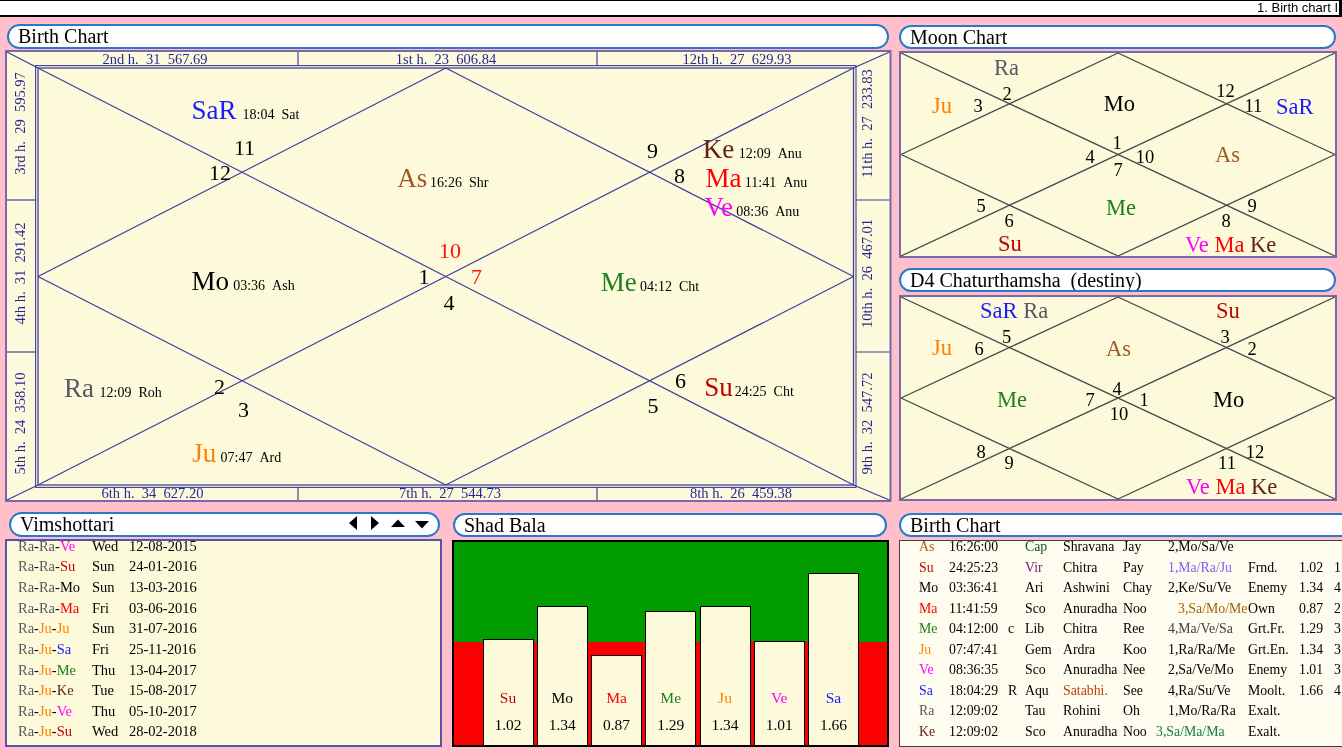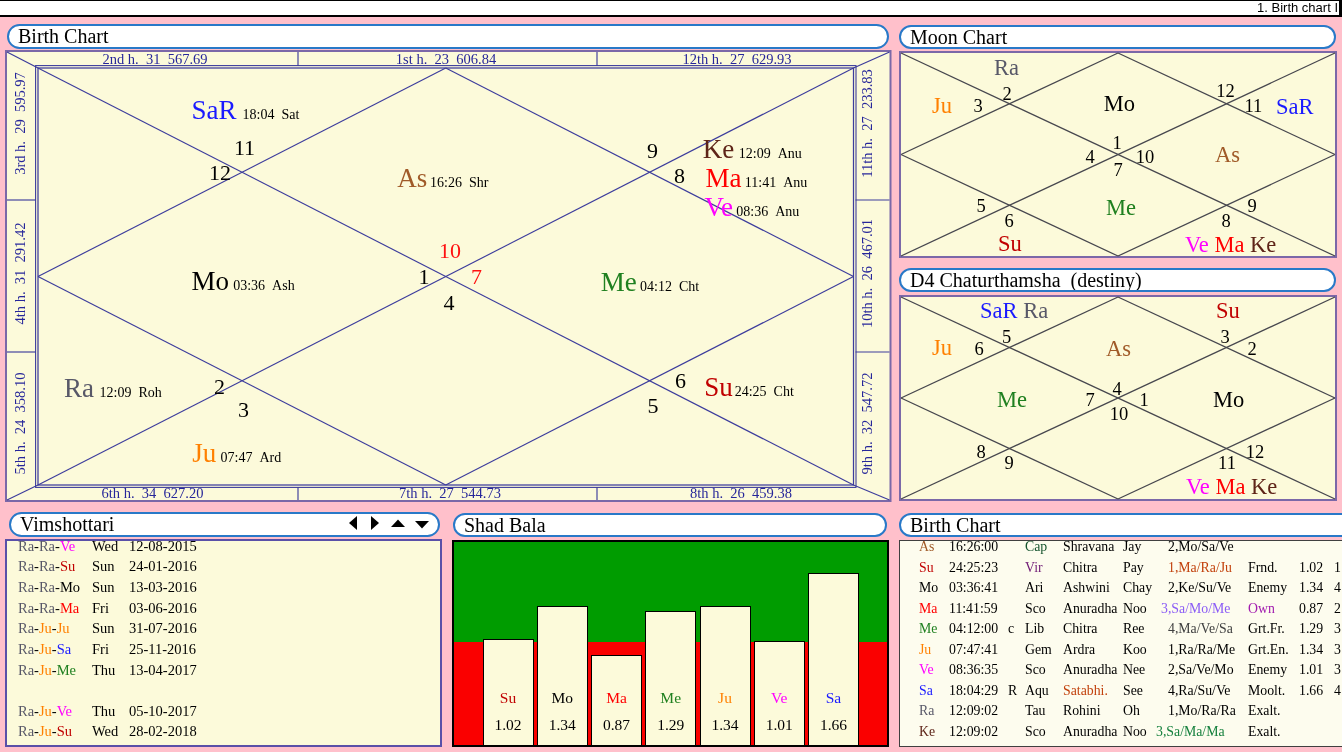--- a/index.html
+++ b/index.html
@@ -159,20 +159,21 @@
     <text x="328" y="174" font-size="18.5" fill="#000" text-anchor="middle">11</text>
   </svg>
 <div style="position:absolute;left:5px;top:539px;width:437px;height:208px;background:#FCFADA;border:2px solid #5A50A8;box-sizing:border-box;font-size:14.5px">
     <div style="position:absolute;left:11px;top:-4.4px;width:410px;height:19px;line-height:19px;white-space:nowrap"><span><span style="color:#585868">Ra</span>-<span style="color:#585868">Ra</span>-<span style="color:#FF00FF">Ve</span></span><span style="position:absolute;left:74px">Wed</span><span style="position:absolute;left:111px">12-08-2015</span></div>
     <div style="position:absolute;left:11px;top:16.2px;width:410px;height:19px;line-height:19px;white-space:nowrap"><span><span style="color:#585868">Ra</span>-<span style="color:#585868">Ra</span>-<span style="color:#C00000">Su</span></span><span style="position:absolute;left:74px">Sun</span><span style="position:absolute;left:111px">24-01-2016</span></div>
     <div style="position:absolute;left:11px;top:36.9px;width:410px;height:19px;line-height:19px;white-space:nowrap"><span><span style="color:#585868">Ra</span>-<span style="color:#585868">Ra</span>-<span style="color:#000000">Mo</span></span><span style="position:absolute;left:74px">Sun</span><span style="position:absolute;left:111px">13-03-2016</span></div>
     <div style="position:absolute;left:11px;top:57.5px;width:410px;height:19px;line-height:19px;white-space:nowrap"><span><span style="color:#585868">Ra</span>-<span style="color:#585868">Ra</span>-<span style="color:#FF0000">Ma</span></span><span style="position:absolute;left:74px">Fri</span><span style="position:absolute;left:111px">03-06-2016</span></div>
     <div style="position:absolute;left:11px;top:78.2px;width:410px;height:19px;line-height:19px;white-space:nowrap"><span><span style="color:#585868">Ra</span>-<span style="color:#FF8000">Ju</span>-<span style="color:#FF8000">Ju</span></span><span style="position:absolute;left:74px">Sun</span><span style="position:absolute;left:111px">31-07-2016</span></div>
     <div style="position:absolute;left:11px;top:98.8px;width:410px;height:19px;line-height:19px;white-space:nowrap"><span><span style="color:#585868">Ra</span>-<span style="color:#FF8000">Ju</span>-<span style="color:#1A1AFF">Sa</span></span><span style="position:absolute;left:74px">Fri</span><span style="position:absolute;left:111px">25-11-2016</span></div>
     <div style="position:absolute;left:11px;top:119.5px;width:410px;height:19px;line-height:19px;white-space:nowrap"><span><span style="color:#585868">Ra</span>-<span style="color:#FF8000">Ju</span>-<span style="color:#208020">Me</span></span><span style="position:absolute;left:74px">Thu</span><span style="position:absolute;left:111px">13-04-2017</span></div>
+    <div style="position:absolute;left:11px;top:140.1px;width:410px;height:19px;line-height:19px;white-space:nowrap"><span><span style="color:#585868">Ra</span>-<span style="color:#FF8000">Ju</span>-<span style="color:#5E2418">Ke</span></span><span style="position:absolute;left:74px">Tue</span><span style="position:absolute;left:111px">15-08-2017</span></div>
     <div style="position:absolute;left:11px;top:160.8px;width:410px;height:19px;line-height:19px;white-space:nowrap"><span><span style="color:#585868">Ra</span>-<span style="color:#FF8000">Ju</span>-<span style="color:#FF00FF">Ve</span></span><span style="position:absolute;left:74px">Thu</span><span style="position:absolute;left:111px">05-10-2017</span></div>
     <div style="position:absolute;left:11px;top:181.4px;width:410px;height:19px;line-height:19px;white-space:nowrap"><span><span style="color:#585868">Ra</span>-<span style="color:#FF8000">Ju</span>-<span style="color:#C00000">Su</span></span><span style="position:absolute;left:74px">Wed</span><span style="position:absolute;left:111px">28-02-2018</span></div>
   </div>
 <div style="position:absolute;left:452px;top:540px;width:437px;height:207px;background:#009C00;border:2px solid #000;box-sizing:border-box;overflow:hidden">
     <div style="position:absolute;left:0;top:99.5px;width:437px;height:207px;background:#FA0000"></div>
     <div style="position:absolute;left:28.5px;top:97.4px;width:51px;height:116.6px;background:#FCFADA;border:1.5px solid #000;box-sizing:border-box;text-align:center">
       <div style="position:absolute;left:0;width:100%;top:48.6px;color:#C00000;font-size:15.5px">Su</div>
       <div style="position:absolute;left:0;width:100%;top:75.6px;color:#000;font-size:15.5px">1.02</div>
     </div>
     <div style="position:absolute;left:82.8px;top:64.0px;width:51px;height:150.0px;background:#FCFADA;border:1.5px solid #000;box-sizing:border-box;text-align:center">
@@ -208,21 +209,21 @@
       <span style="position:absolute;left:163px;color:#000">Shravana</span>
       <span style="position:absolute;left:223px;color:#000">Jay</span>
       <span style="position:absolute;left:268px;color:#000">2,Mo/Sa/Ve</span>
     </div>
     <div style="position:absolute;left:0;top:16.5px;width:443px;height:20px;line-height:20px;white-space:nowrap">
       <span style="position:absolute;left:19px;color:#C00000">Su</span>
       <span style="position:absolute;left:49px;color:#000">24:25:23</span>
       <span style="position:absolute;left:125px;color:#701a75">Vir</span>
       <span style="position:absolute;left:163px;color:#000">Chitra</span>
       <span style="position:absolute;left:223px;color:#000">Pay</span>
-      <span style="position:absolute;left:268px;color:#c2410c">1,Ma/Ra/Ju</span>
+      <span style="position:absolute;left:268px;color:#8b5cf6">1,Ma/Ra/Ju</span>
       <span style="position:absolute;left:348px;color:#000">Frnd.</span>
       <span style="position:absolute;left:399px;color:#000">1.02</span>
       <span style="position:absolute;left:434px;color:#000">1</span>
     </div>
     <div style="position:absolute;left:0;top:37.0px;width:443px;height:20px;line-height:20px;white-space:nowrap">
       <span style="position:absolute;left:19px;color:#000000">Mo</span>
       <span style="position:absolute;left:49px;color:#000">03:36:41</span>
       <span style="position:absolute;left:125px;color:#000">Ari</span>
       <span style="position:absolute;left:163px;color:#000">Ashwini</span>
       <span style="position:absolute;left:223px;color:#000">Chay</span>
@@ -230,22 +231,22 @@
       <span style="position:absolute;left:348px;color:#000">Enemy</span>
       <span style="position:absolute;left:399px;color:#000">1.34</span>
       <span style="position:absolute;left:434px;color:#000">4</span>
     </div>
     <div style="position:absolute;left:0;top:57.5px;width:443px;height:20px;line-height:20px;white-space:nowrap">
       <span style="position:absolute;left:19px;color:#FF0000">Ma</span>
       <span style="position:absolute;left:49px;color:#000">11:41:59</span>
       <span style="position:absolute;left:125px;color:#000">Sco</span>
       <span style="position:absolute;left:163px;color:#000">Anuradha</span>
       <span style="position:absolute;left:223px;color:#000">Noo</span>
-      <span style="position:absolute;left:261px;color:#8b5cf6">3,Sa/Mo/Me</span>
-      <span style="position:absolute;left:348px;color:#a21caf">Own</span>
+      <span style="position:absolute;left:278px;color:#a16207">3,Sa/Mo/Me</span>
+      <span style="position:absolute;left:348px;color:#000000">Own</span>
       <span style="position:absolute;left:399px;color:#000">0.87</span>
       <span style="position:absolute;left:434px;color:#000">2</span>
     </div>
     <div style="position:absolute;left:0;top:78.0px;width:443px;height:20px;line-height:20px;white-space:nowrap">
       <span style="position:absolute;left:19px;color:#208020">Me</span>
       <span style="position:absolute;left:49px;color:#000">04:12:00</span>
       <span style="position:absolute;left:108px;color:#000">c</span>
       <span style="position:absolute;left:125px;color:#000">Lib</span>
       <span style="position:absolute;left:163px;color:#000">Chitra</span>
       <span style="position:absolute;left:223px;color:#000">Ree</span>

